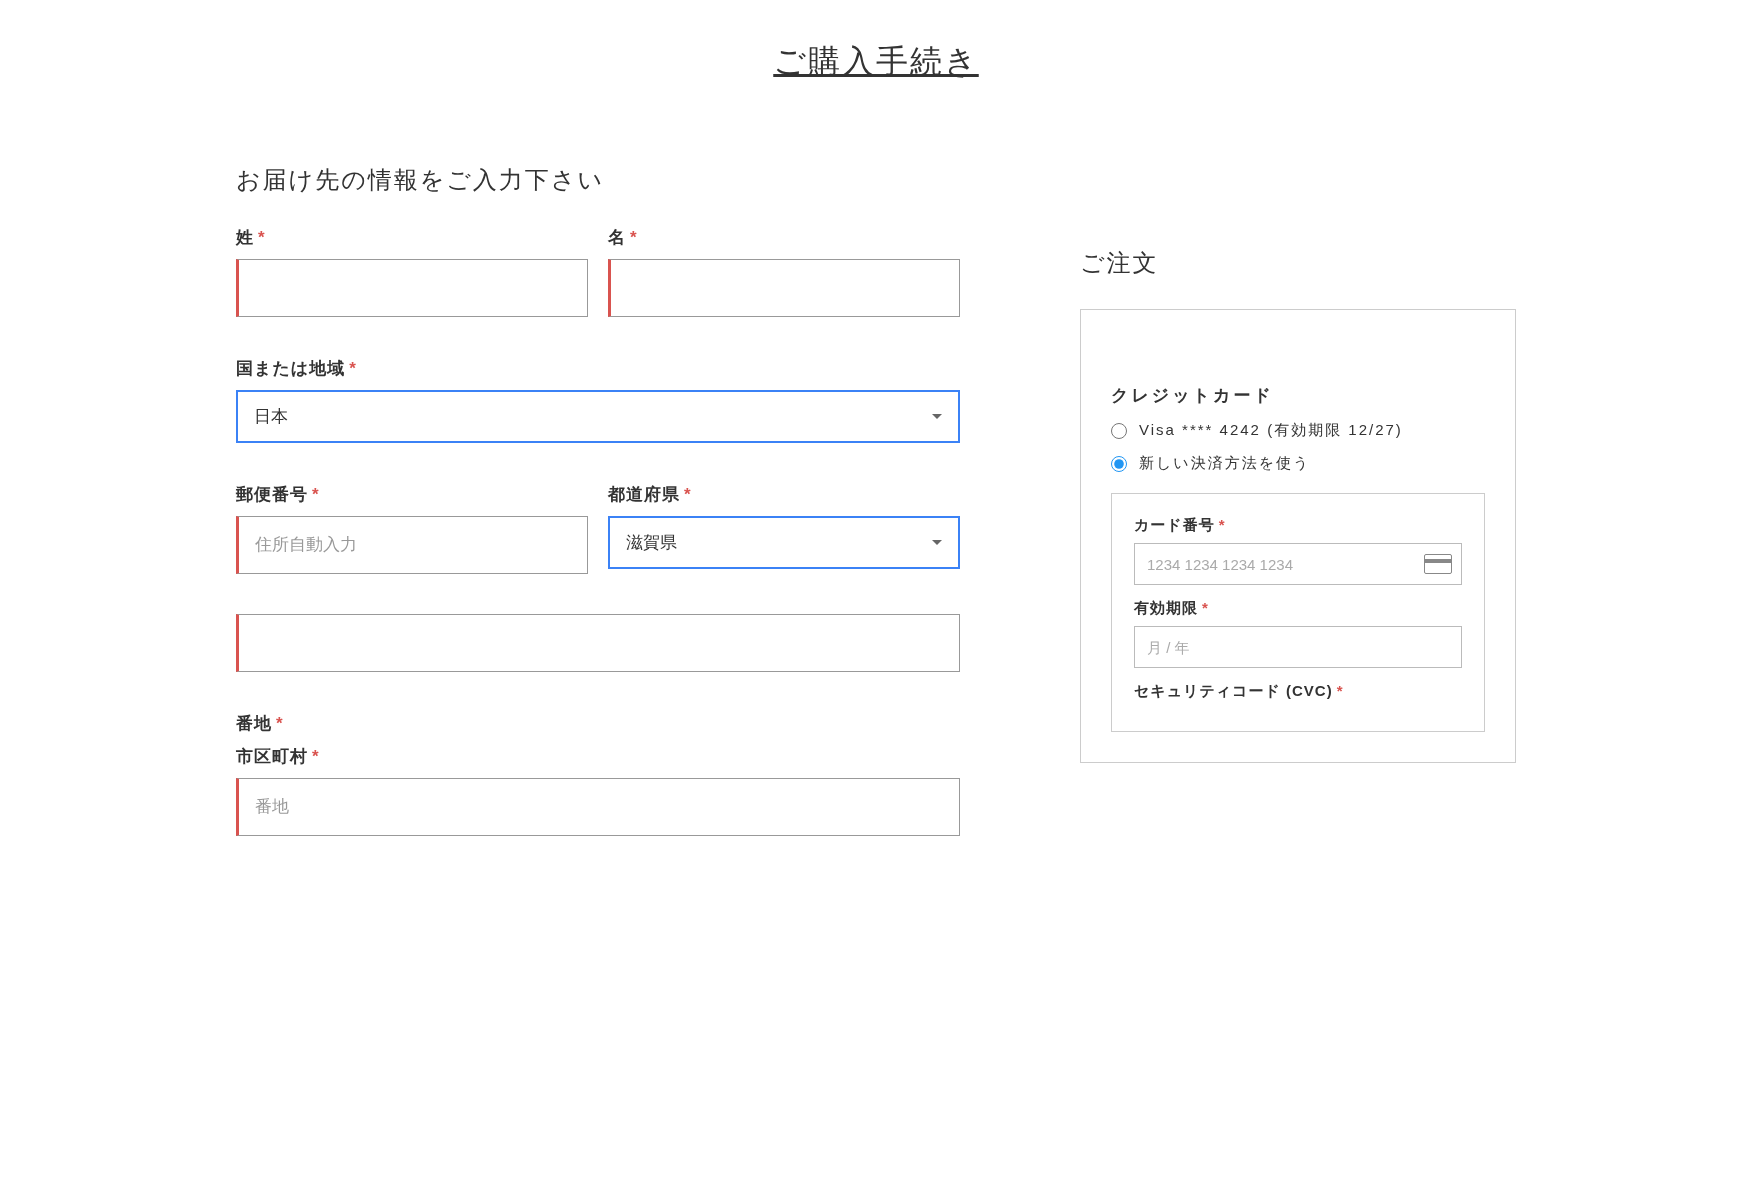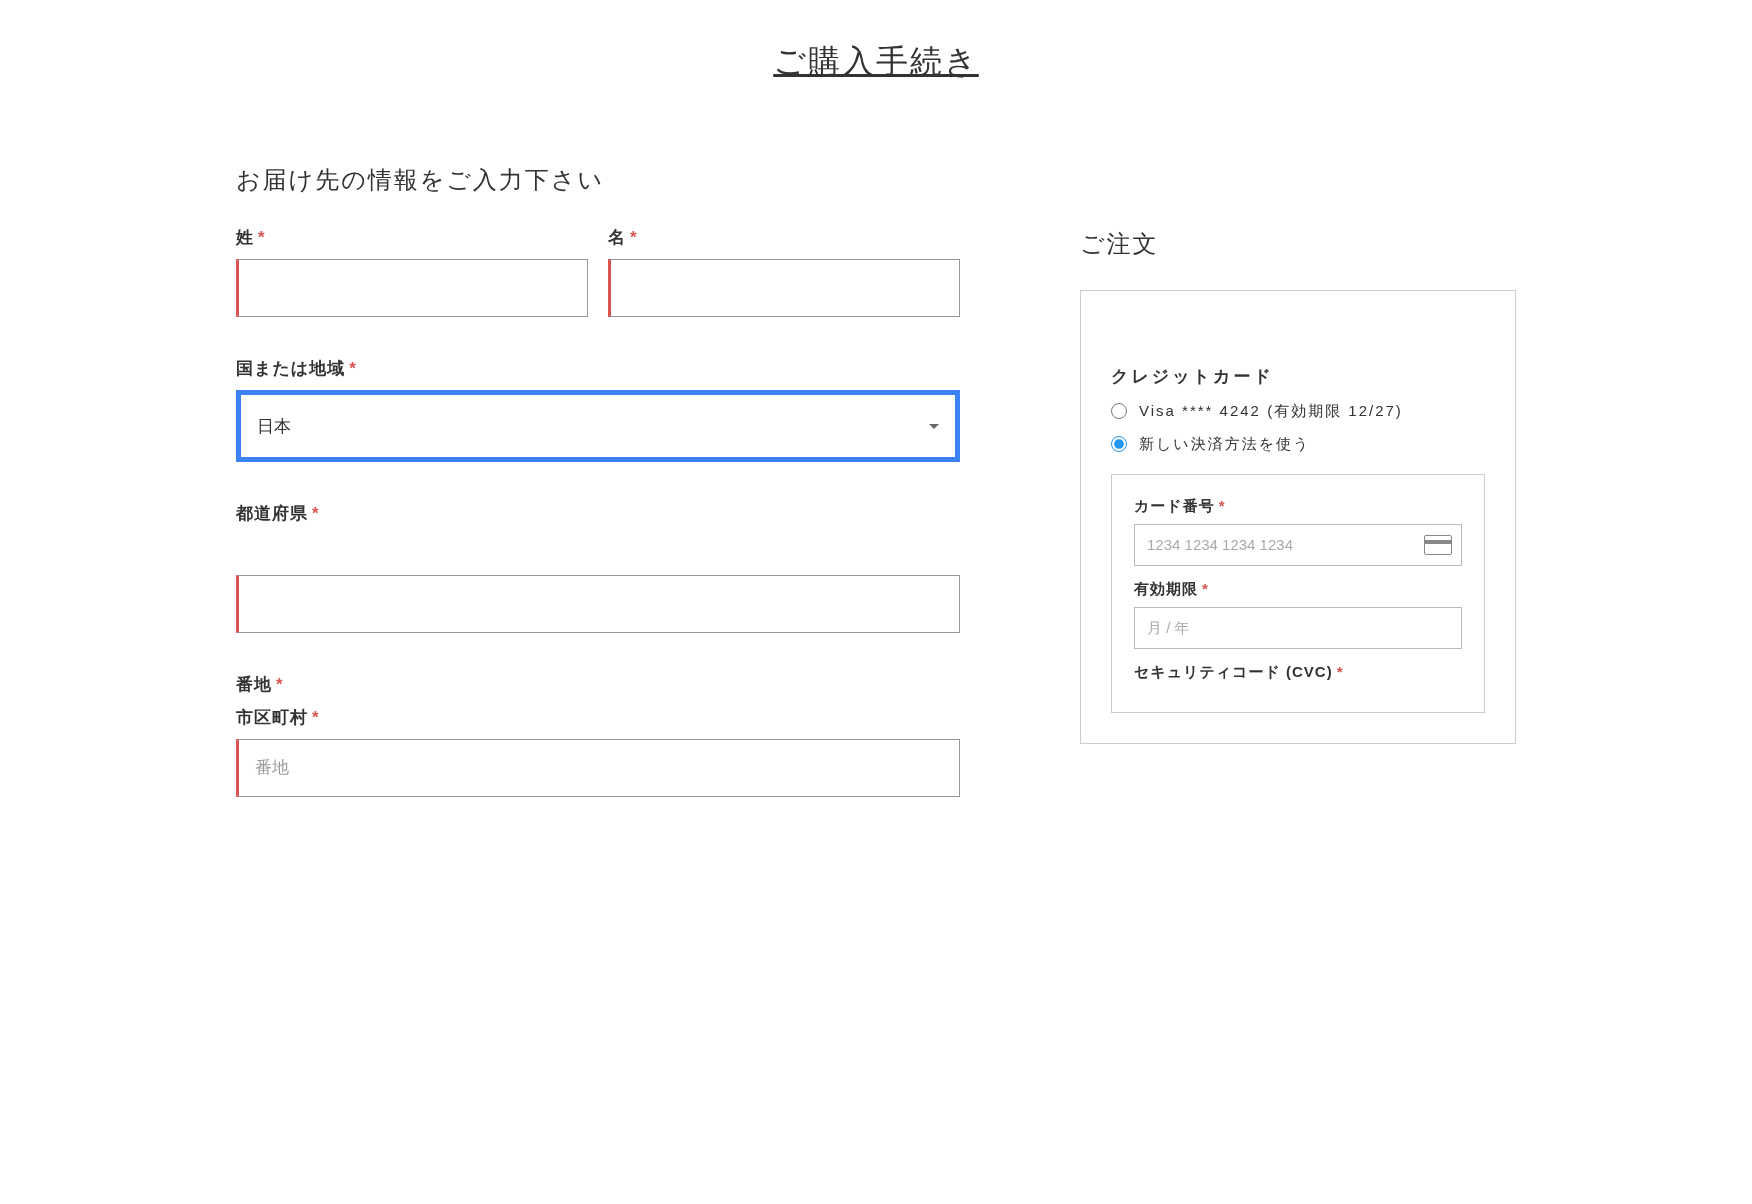--- a/index.html
+++ b/index.html
@@ -73,22 +73,22 @@
       padding: 0 16px;
       font-size: 17px;
       background: #fff;
       outline: none;
     }
     .form-input::placeholder {
       color: #999;
     }
     .form-select {
       width: 100%;
-      height: 72px;
-      border: 5px solid #3b82f6;
+      height: 53px;
+      border: 2px solid #3b82f6;
       padding: 0 16px;
       font-size: 17px;
       background: #fff;
       position: relative;
       display: flex;
       align-items: center;
       justify-content: space-between;
       cursor: pointer;
     }
     .form-select .caret {
@@ -257,22 +257,32 @@
         <div class="form-select">
           <span>日本</span>
           <span class="caret"></span>
         </div>
       </div>
     </div>
 
     <div class="form-row">
       <div class="form-group">
         <label class="form-label">
+          <span>郵便番号</span><span class="required">*</span>
+        </label>
+        <input type="text" class="form-input" placeholder="住所自動入力" style="">
+      </div>
+      <div class="form-group">
+        <label class="form-label">
           <span>都道府県</span><span class="required">*</span>
         </label>
+        <div class="form-select">
+          <span>滋賀県</span>
+          <span class="caret"></span>
+        </div>
       </div>
     </div>
 
     <div class="form-row">
       <div class="form-group full">
         <input type="text" class="form-input" style="">
       </div>
     </div>
 
     <div class="form-group full" style="margin-bottom:10px;">

